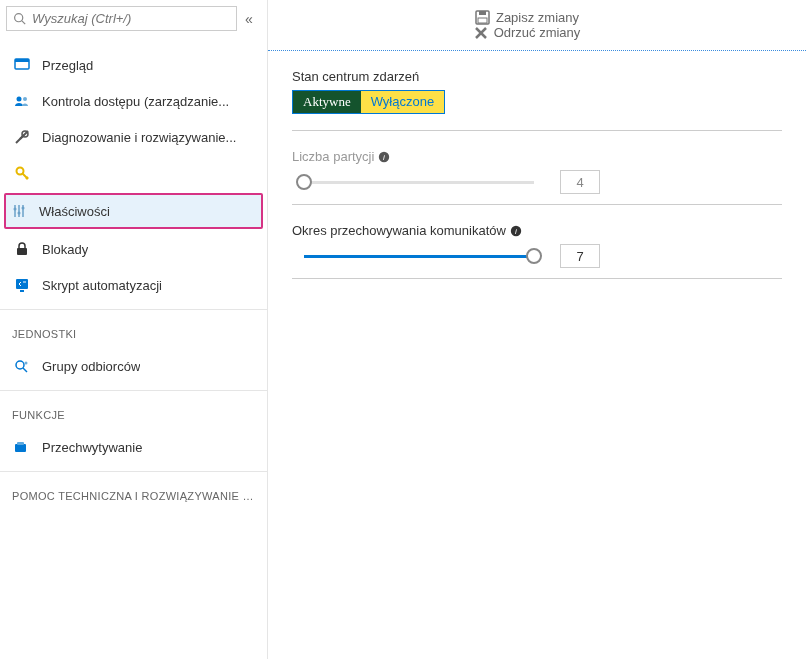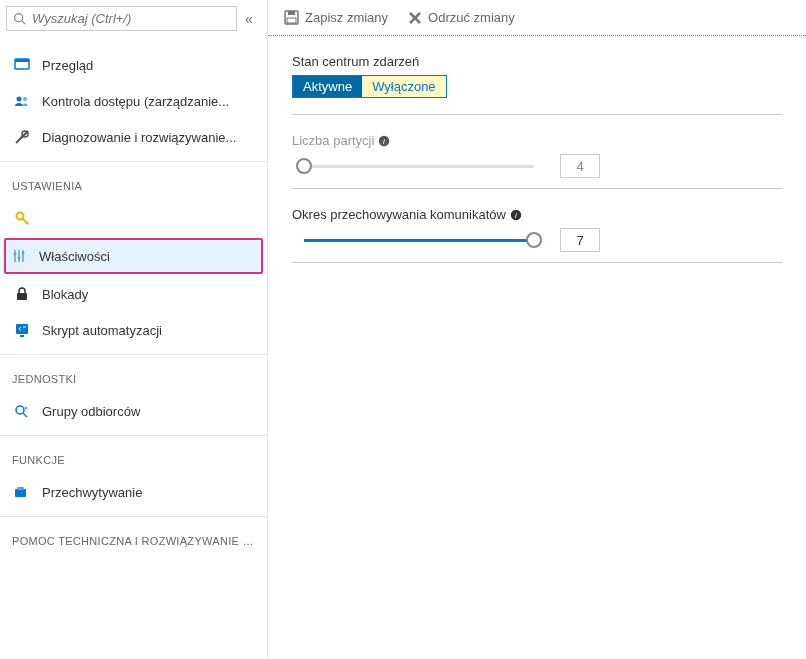--- a/index.html
+++ b/index.html
@@ -11,29 +11,29 @@
 .search-icon { color: #888; margin-right: 6px; display: flex; }
 .collapse-btn { width: 24px; text-align: center; color: #666; cursor: pointer; font-size: 14px; }
 .menu { overflow-y: auto; }
 .menu-item { display: flex; align-items: center; padding: 10px 12px; cursor: pointer; white-space: nowrap; overflow: hidden; text-overflow: ellipsis; color: #333; }
 .menu-item .icon { width: 20px; height: 16px; margin-right: 10px; display: flex; align-items: center; justify-content: center; flex-shrink: 0; }
 .menu-item .label { overflow: hidden; text-overflow: ellipsis; }
 .menu-item.selected { background: #e6f2fb; border: 2px solid #d63384; border-radius: 2px; margin: 2px 4px; padding: 8px 3px; }
 .section-header { font-size: 11px; color: #666; padding: 12px 12px 8px; letter-spacing: 0.3px; white-space: nowrap; overflow: hidden; text-overflow: ellipsis; }
 .section-header.with-border { border-top: 1px solid #e5e5e5; margin-top: 6px; padding-top: 18px; }
 .content { flex: 1; padding: 0; }
-.toolbar { display: flex; align-items: center; padding: 10px 16px; border-bottom: 1px dotted #3a8cde; }
+.toolbar { display: flex; align-items: center; padding: 10px 16px; border-bottom: 1px dotted #3a8cde; flex-direction: column; }
 .toolbar-btn { display: flex; align-items: center; color: #666; margin-right: 20px; cursor: pointer; }
 .toolbar-btn .icon { margin-right: 6px; display: flex; }
 .panel { padding: 18px 24px; }
 .field-label { font-size: 13px; color: #333; margin-bottom: 6px; display: flex; align-items: center; }
 .field-label .info-icon { margin-left: 4px; color: #333; }
 .toggle-group { display: inline-flex; border: 1px solid #0078d4; margin-bottom: 6px; }
-.toggle-option { padding: 3px 10px; cursor: pointer; font-size: 13px; color: #0078d4; background: #fef9c3; }
-.toggle-option.active { background: #0369a1; color: #fff; }
+.toggle-option { padding: 3px 10px; cursor: pointer; font-size: 13px; color: #0078d4; background: #fde047; }
+.toggle-option.active { background: #14532d; color: #fff; font-family: Liberation Serif, serif; }
 .section-sep { border-bottom: 1px solid #ccc; margin: 10px 0 18px; }
 .field-label.muted { color: #999; }
 .slider-row { display: flex; align-items: center; margin-bottom: 6px; }
 .slider-track { position: relative; width: 230px; height: 3px; background: #e0e0e0; margin: 10px 12px 10px 12px; }
 .slider-fill { position: absolute; top: 0; left: 0; height: 100%; background: #0078d4; }
 .slider-thumb { position: absolute; top: 50%; width: 16px; height: 16px; background: #fff; border: 2px solid #888; border-radius: 50%; transform: translate(-50%, -50%); }
 .slider-value-box { width: 40px; height: 24px; border: 1px solid #ccc; margin-left: 14px; display: flex; align-items: center; justify-content: center; color: #888; }
 .slider-value-box.active { color: #333; }
 svg { display: block; }
 </style>
@@ -80,21 +80,20 @@
       <span class="icon">
         <svg width="16" height="16">
             <line x1="2" y1="14" x2="10" y2="6" stroke="#555" stroke-width="2"></line>
             <circle cx="11" cy="5" r="3" fill="none" stroke="#555" stroke-width="1.5"></circle>
             <line x1="14" y1="2" x2="6" y2="10" stroke="#555" stroke-width="2"></line>
           </svg>
       </span>
       <span class="label">Diagnozowanie i rozwiązywanie...</span>
     </div>
 
-    <div class="section-header with-border">USTAWIENIA</div>
     <div class="menu-item">
       <span class="icon">
         <svg width="14" height="14">
             <circle cx="5" cy="5" r="3.5" fill="none" stroke="#e8b800" stroke-width="2"></circle>
             <line x1="7" y1="7" x2="13" y2="13" stroke="#e8b800" stroke-width="2"></line>
             <line x1="11" y1="13" x2="13" y2="11" stroke="#e8b800" stroke-width="2"></line>
           </svg>
       </span>
     </div>
     <div class="menu-item selected">

